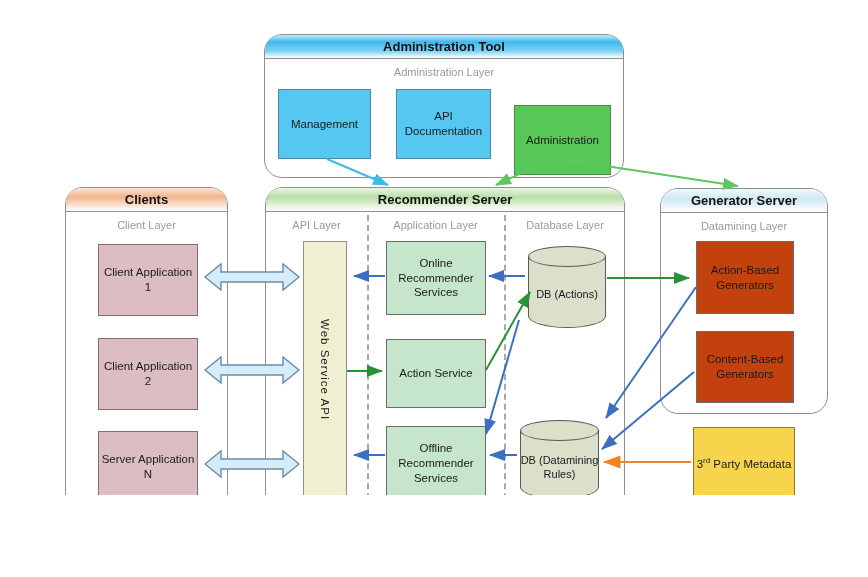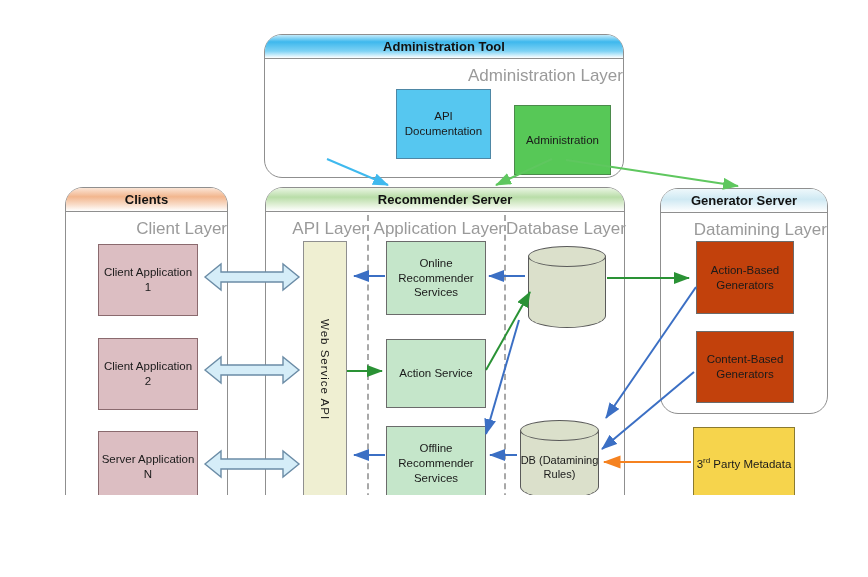--- a/index.html
+++ b/index.html
@@ -14,21 +14,21 @@
   .panel-header {
     height:23px; line-height:23px; text-align:center; font-weight:bold;
     font-size:13px; border-bottom:1.4px solid #8f8f8f;
     border-radius:16px 16px 0 0; color:#111;
   }
   .hdr-admin { background:linear-gradient(180deg,#c3ebfb 0%,#3eb8ed 30%,#7ed2f4 70%,#ffffff 100%); }
   .hdr-clients { background:linear-gradient(180deg,#fbe5d6 0%,#f2b68e 38%,#f9dcc8 72%,#ffffff 100%); }
   .hdr-rec { background:linear-gradient(180deg,#eaf5e3 0%,#b9dda8 40%,#ddeed2 70%,#ffffff 100%); }
   .hdr-gen { background:linear-gradient(180deg,#eef8fb 0%,#cfe9f3 45%,#ffffff 100%); }
   .layer-label {
-    position:absolute; text-align:right; color:#9a9a9a; font-size:17px;
+    position:absolute; text-align:center; color:#9a9a9a; font-size:11px;
   }
   .node {
     position:absolute; display:flex; align-items:center; justify-content:center;
     text-align:center; font-size:11.5px; line-height:1.3; box-sizing:border-box;
     border:1.4px solid #6b6b6b; padding:2px;
   }
   .cyan-box   { background:#56c7f0; border-color:#4e87a5; }
   .green-box  { background:#57c857; border-color:#4b8a4b;margin-top:16px; }
   .pink-box   { background:#dcbec2; border-color:#8a6a6e;text-align:center; }
   .svc-box    { background:#c5e6ca; border-color:#6b6b6b; }
@@ -60,20 +60,21 @@
   sup { font-size:8px; }
 </style>
 </head>
 <body>
 
 <div class="canvas">
 
   <div class="panel" style="left:264px;top:34px;width:360px;height:144px">
     <div class="panel-header hdr-admin">Administration Tool</div>
     <div class="layer-label" style="left:0;right:0;top:31px">Administration Layer</div>
+    <div class="node cyan-box" style="left:13px;top:54px;width:93px;height:70px">Management</div>
     <div class="node cyan-box" style="left:131px;top:54px;width:95px;height:70px">API Documentation</div>
     <div class="node green-box" style="left:249px;top:54px;width:97px;height:70px">Administration</div>
   </div>
 
   <div class="panel" style="left:65px;top:187px;width:163px;height:336px">
     <div class="panel-header hdr-clients">Clients</div>
     <div class="layer-label" style="left:0;right:0;top:31px">Client Layer</div>
     <div class="node pink-box" style="left:32px;top:56px;width:100px;height:72px">Client Application 1</div>
     <div class="node pink-box" style="left:32px;top:150px;width:100px;height:72px">Client Application 2</div>
     <div class="node pink-box" style="left:32px;top:243px;width:100px;height:72px">Server Application N</div>
@@ -90,20 +91,21 @@
     <div class="node api-box" style="left:37px;top:53px;width:44px;height:258px">
       <span class="vtext">Web Service API</span>
     </div>
     <div class="node svc-box" style="left:120px;top:53px;width:100px;height:74px">Online Recommender Services</div>
     <div class="node svc-box" style="left:120px;top:151px;width:100px;height:69px">Action Service</div>
     <div class="node svc-box" style="left:120px;top:238px;width:100px;height:75px">Offline Recommender Services</div>
 
     <div class="cylinder" style="left:262px;top:58px;width:78px;height:82px">
       <div class="cyl-body"></div>
       <div class="cyl-top"></div>
+      <div class="cyl-label">DB (Actions)</div>
     </div>
     <div class="cylinder" style="left:254px;top:232px;width:79px;height:79px">
       <div class="cyl-body"></div>
       <div class="cyl-top"></div>
       <div class="cyl-label">DB (Datamining Rules)</div>
     </div>
   </div>
 
   <div class="panel" style="left:660px;top:188px;width:168px;height:226px">
     <div class="panel-header hdr-gen">Generator Server</div>

